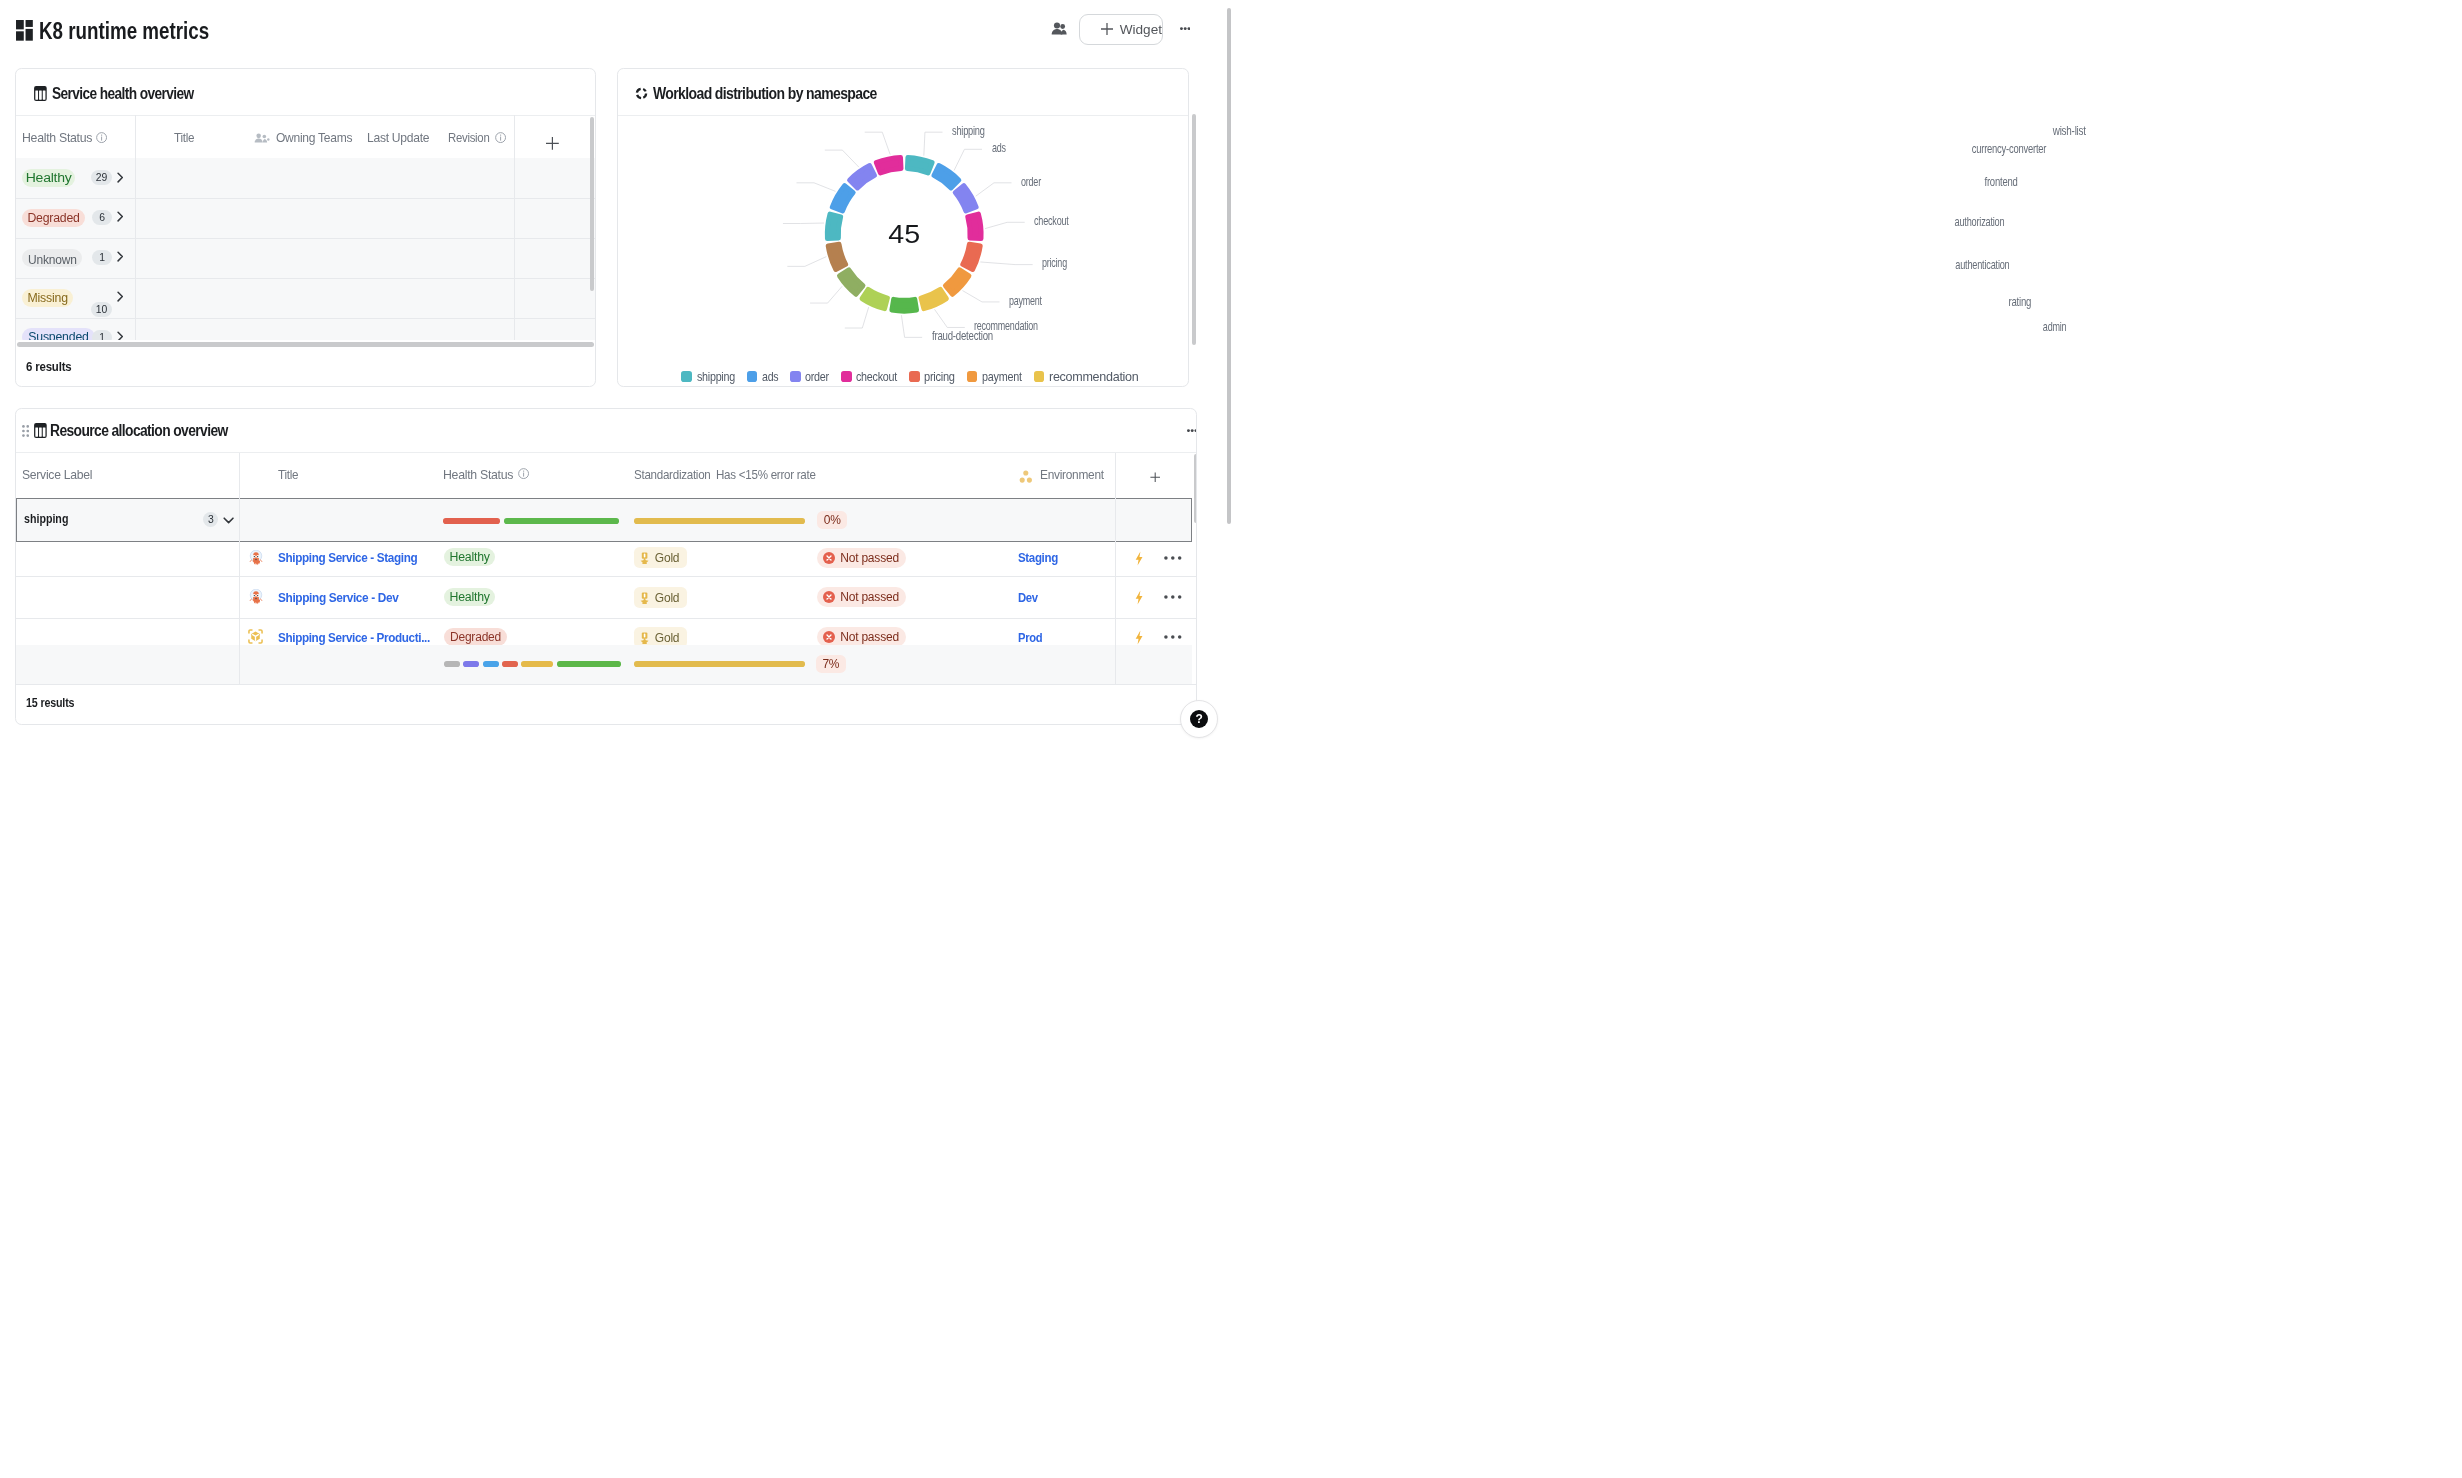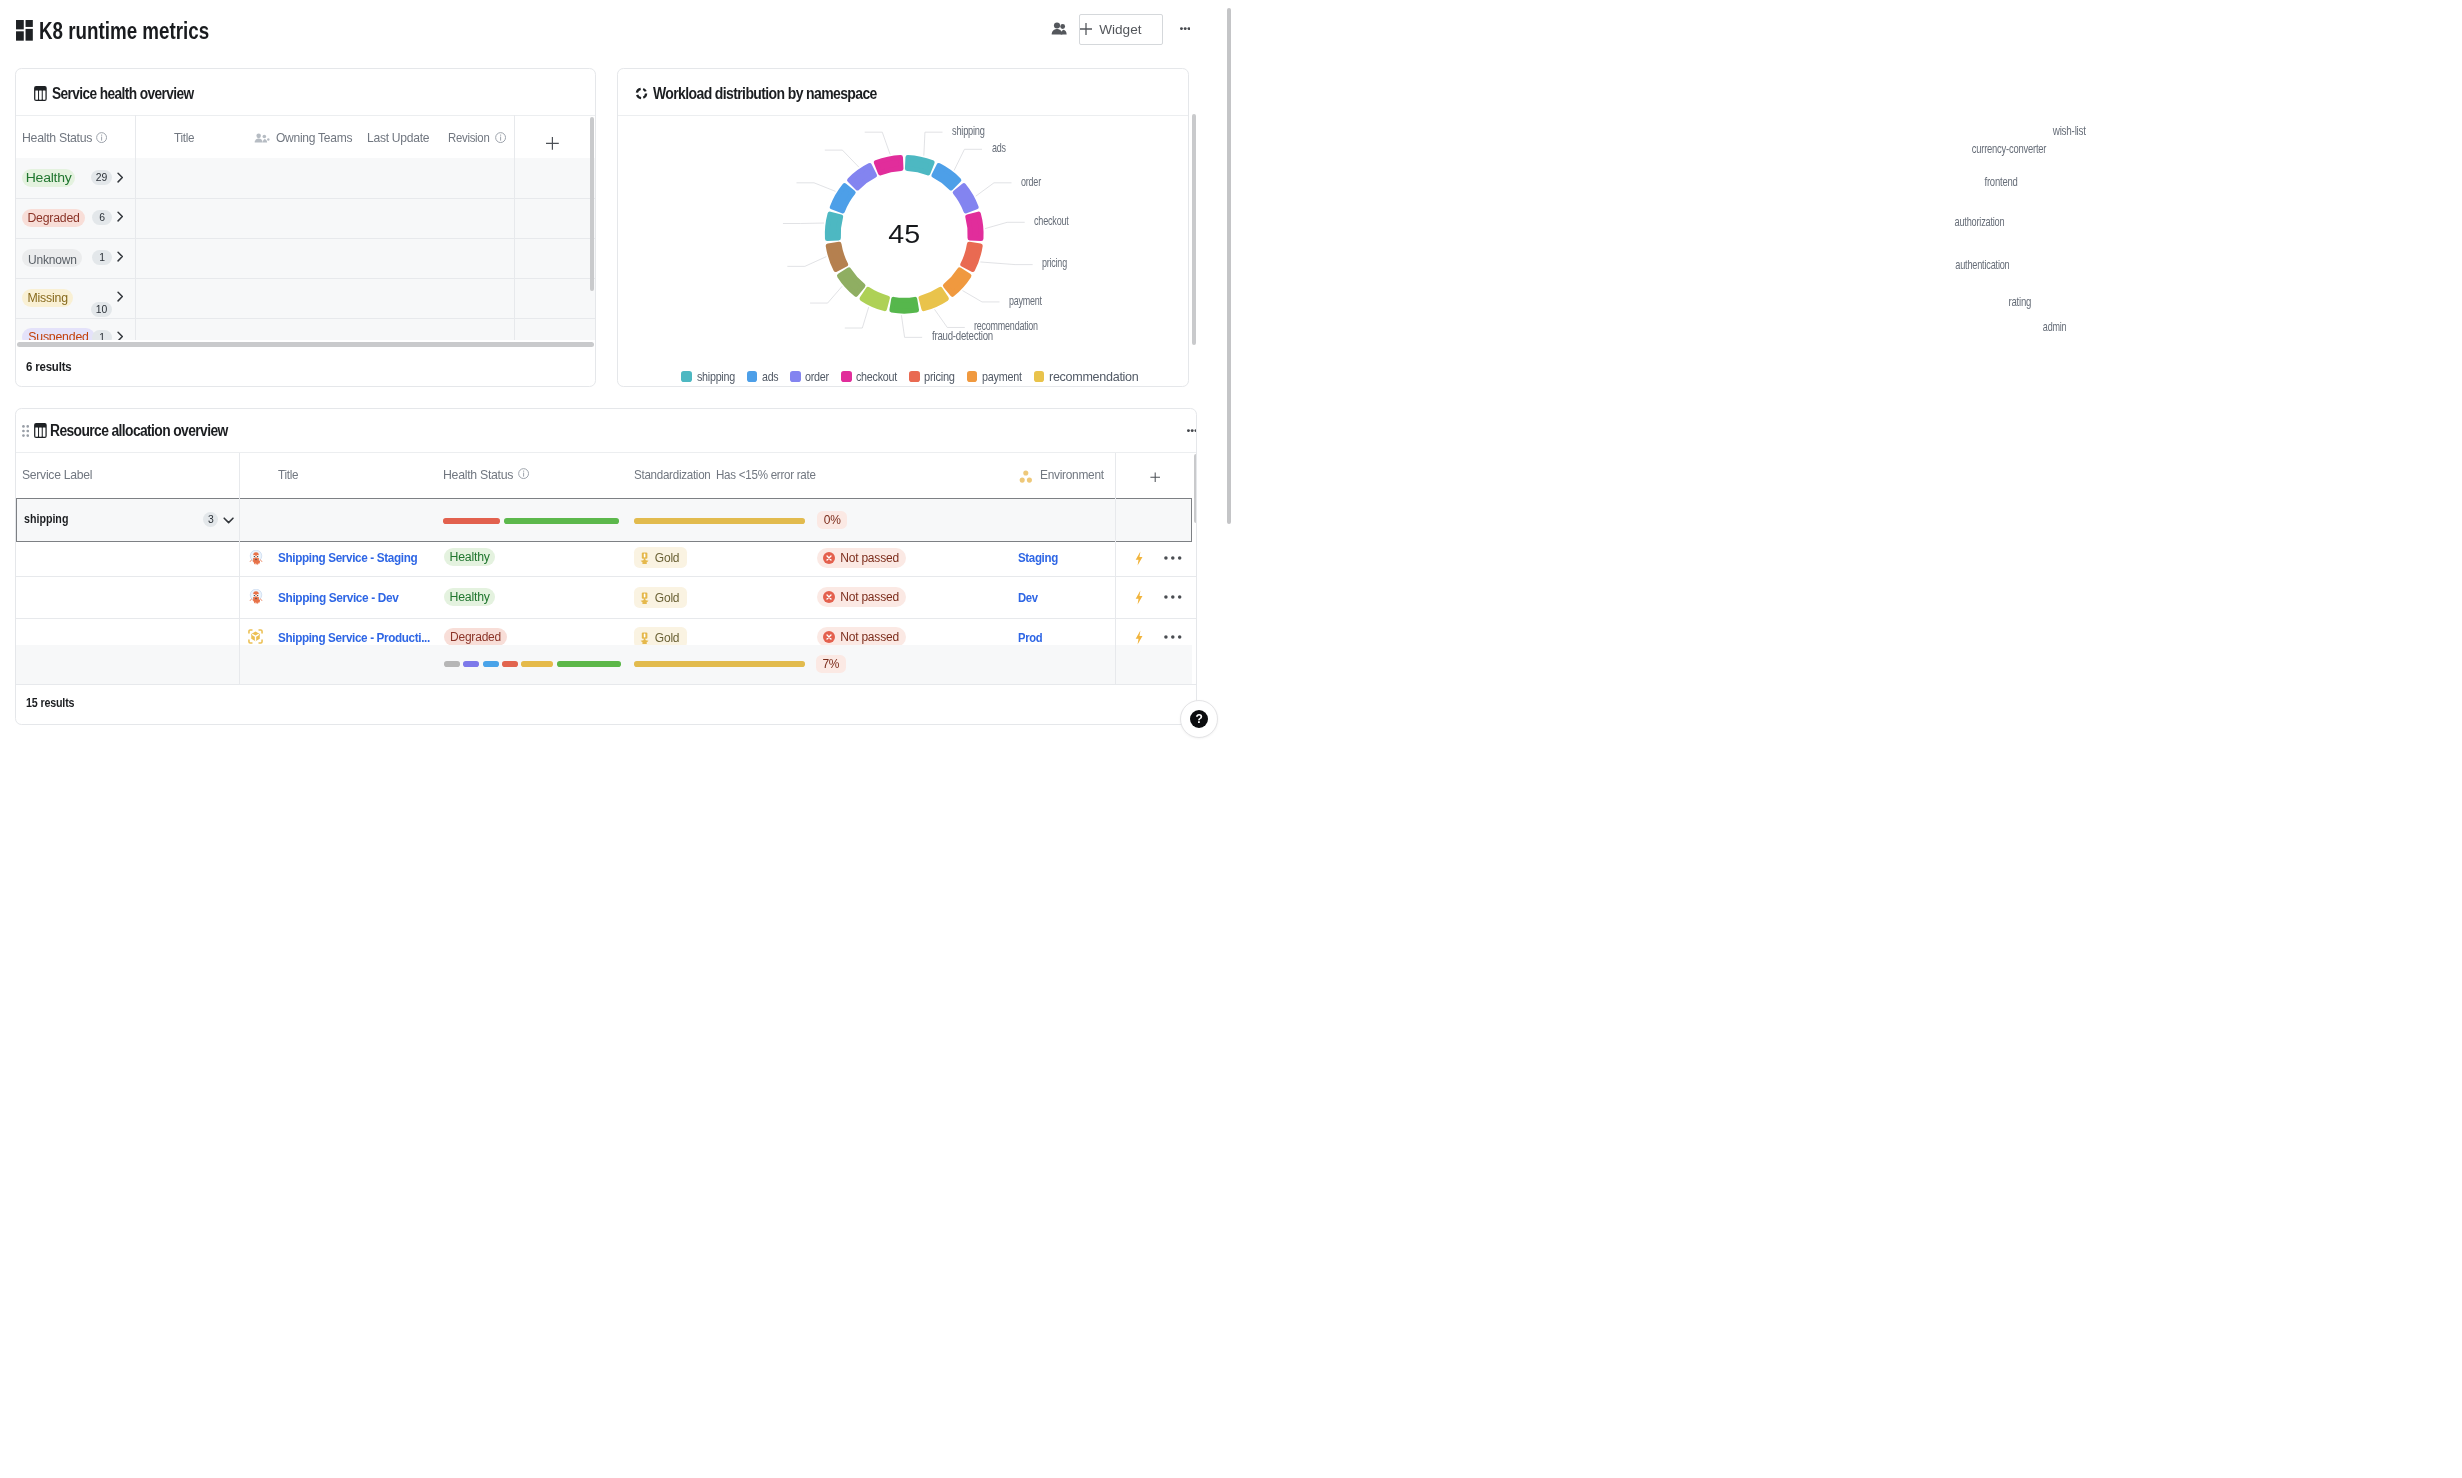--- a/index.html
+++ b/index.html
@@ -38,21 +38,21 @@
   <rect x="11.8" y="11" width="9" height="14.6" fill="#1e2124"></rect>
 </svg>
 <div id="f_main" class="abs" style="left:39px; top:17.6px; font-size:23px; font-weight:700; color:#191b1e; white-space:nowrap; transform:scaleX(0.8165); transform-origin:left center;">K8 runtime metrics</div>
 
 <svg class="abs" style="left:1051px; top:21px;" width="16" height="15" viewBox="0 0 24 22" fill="#54575c">
   <circle cx="9" cy="6.5" r="4.6"></circle>
   <path d="M1 20 c0-5 3.6-8.3 8-8.3 s8 3.3 8 8.3 z"></path>
   <circle cx="17.5" cy="8" r="3.6"></circle>
   <path d="M14.5 20 c0.3-3.6 1.8-6 4-7 c3 0.6 5 3.4 5 7 z"></path>
 </svg>
-<div class="abs" style="left:1079px; top:13.6px; width:84px; height:31px; border:0.8px solid #d5d8db; border-radius:2px; display:flex; align-items:center; justify-content:flex-start; gap:7.2px; color:#53565b;">
+<div class="abs" style="left:1079px; top:13.6px; width:84px; height:31px; border:0.8px solid #d5d8db; border-radius:9px; display:flex; align-items:center; justify-content:flex-end; gap:7.2px; color:#53565b;">
   <svg width="12" height="12" viewBox="0 0 15 15">
       <path d="M7.5 0 V15 M0 7.5 H15" stroke="#53565b" stroke-width="1.6"></path>
     </svg>
   <span id="f_wid" style="font-size:13.6px; white-space:nowrap; display:inline-block;">Widget</span>
 </div>
 <svg class="abs" style="left:1180px; top:27px;" width="10.4" height="3.2" viewBox="0 0 13 4" fill="#45484d">
   <circle cx="1.8" cy="2" r="1.8"></circle>
     <circle cx="6.5" cy="2" r="1.8"></circle>
     <circle cx="11.2" cy="2" r="1.8"></circle>
 </svg>
@@ -124,21 +124,21 @@
       </svg>
 
     <div class="pill" style="position:absolute; left:6.4px; top:131px; background:#f9f0d4; color:#86691c; width:51px;">
         <span id="f_p4" style="display:inline-block; transform:scaleX(1.0256); transform-origin:center center;">Missing</span>
       </div>
     <span class="cnt" style="position:absolute; left:75px; top:144px;">10</span>
     <svg class="abs" style="left:101px; top:133px;" width="6.4" height="11.2" viewBox="0 0 9 15">
         <path d="M1.5 1.5 L7.5 7.5 L1.5 13.5" stroke="#33373c" stroke-width="2.1" fill="none" stroke-linecap="round" stroke-linejoin="round"></path>
       </svg>
 
-    <div class="pill" style="position:absolute; left:6.4px; top:170px; background:#e4e2fa; color:#c2410c; width:73px;">
+    <div class="pill" style="position:absolute; left:6.4px; top:170px; background:#e4e2fa; color:#0c4a6e; width:73px;">
         <span id="f_p5" style="display:inline-block; transform:scaleX(1.0245); transform-origin:center center;">Suspended</span>
       </div>
     <span class="cnt" style="position:absolute; left:76px; top:172px;">1</span>
     <svg class="abs" style="left:101px; top:173px;" width="6.4" height="11.2" viewBox="0 0 9 15">
         <path d="M1.5 1.5 L7.5 7.5 L1.5 13.5" stroke="#33373c" stroke-width="2.1" fill="none" stroke-linecap="round" stroke-linejoin="round"></path>
       </svg>
   </div>
   <div class="vline" style="left:119px; top:46px; height:225px;"></div>
   <div class="vline" style="left:498px; top:46px; height:225px;"></div>
 

